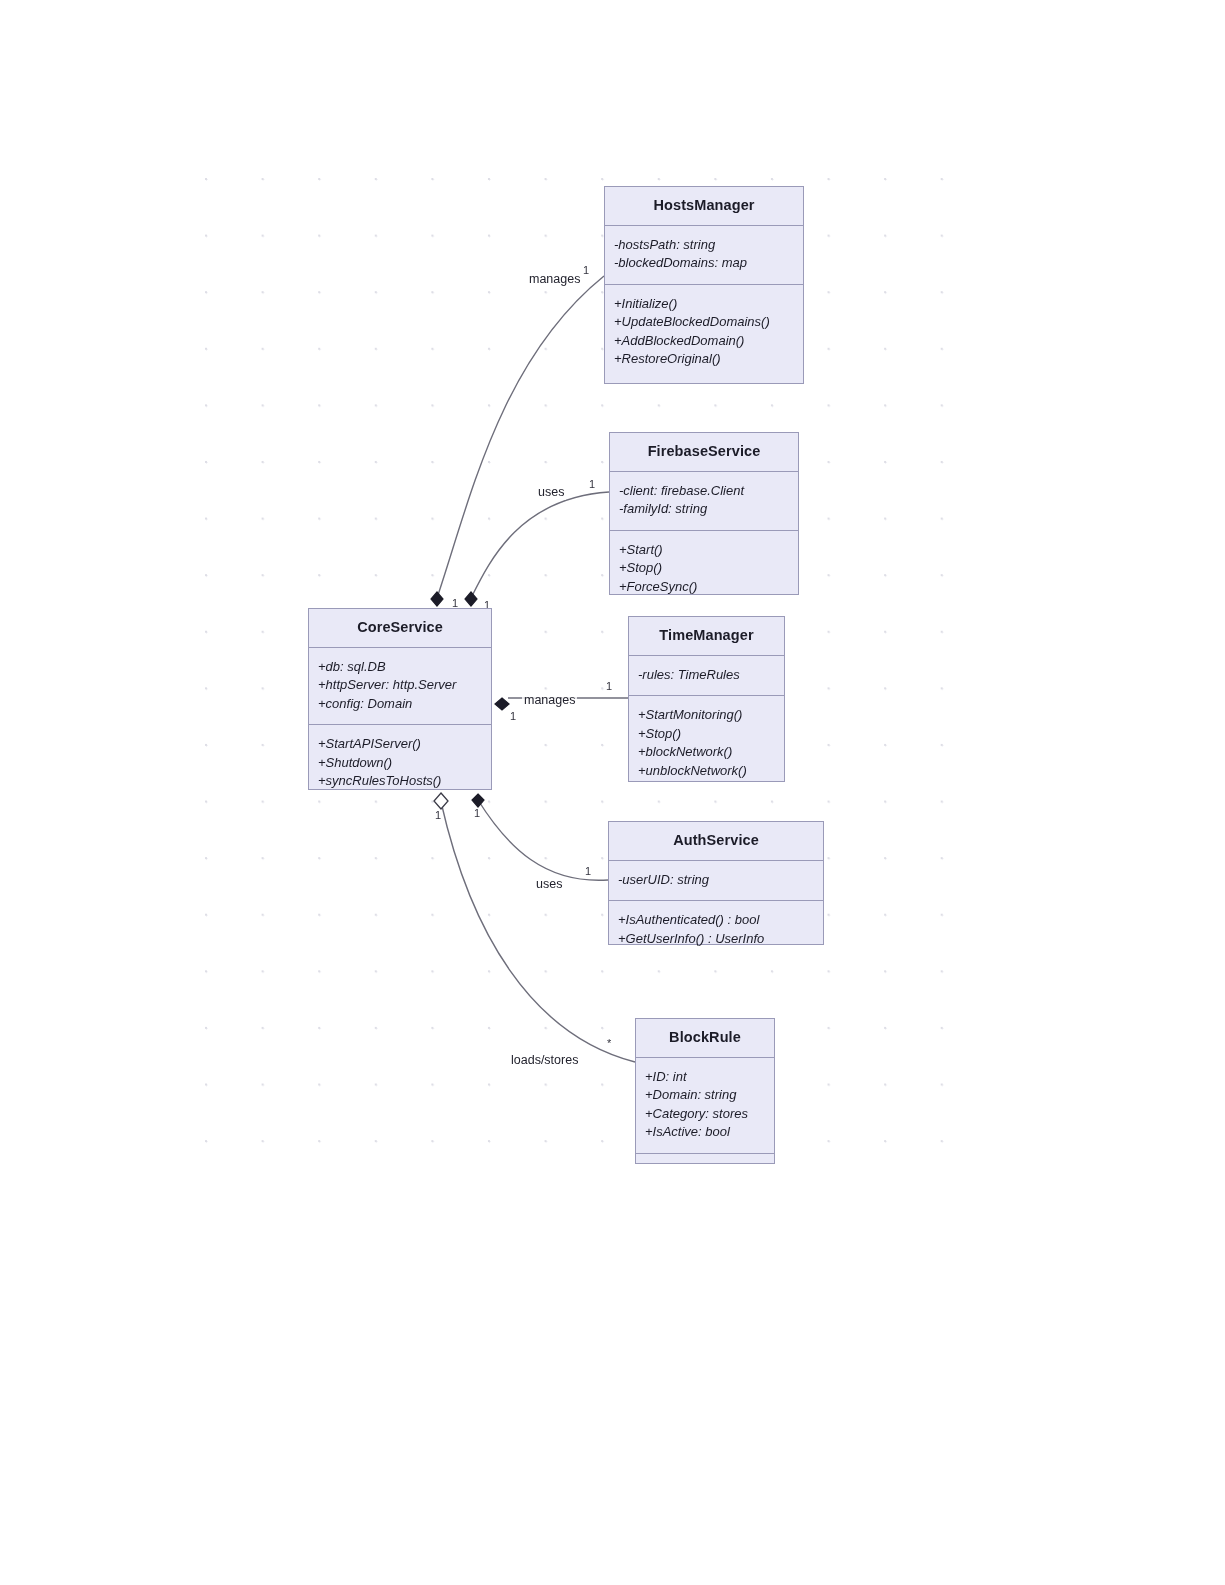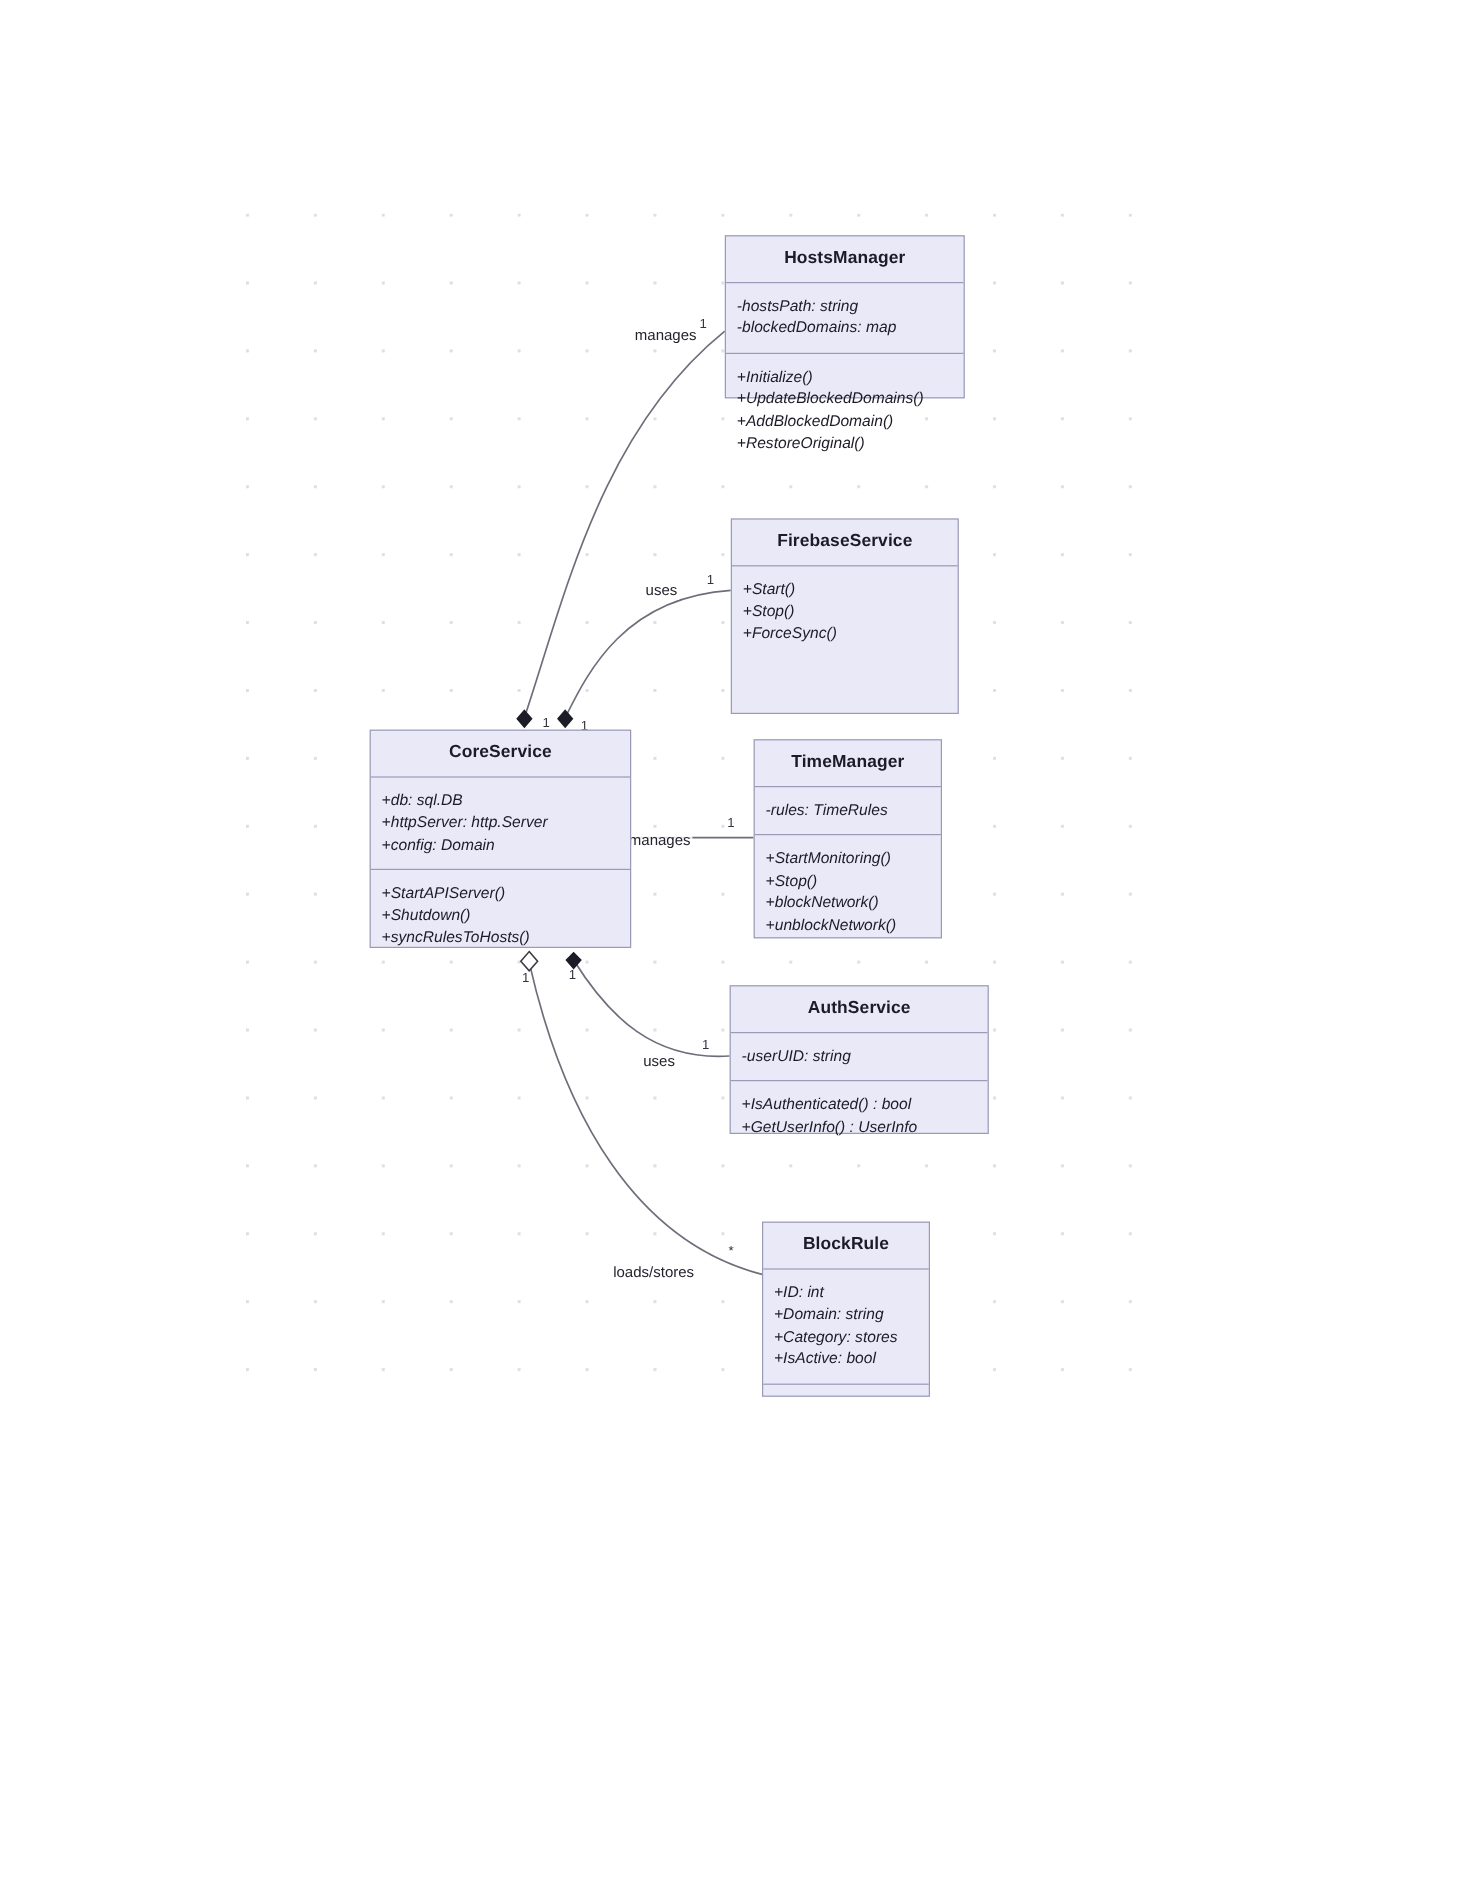--- a/index.html
+++ b/index.html
@@ -141,44 +141,48 @@
 
   <div class="mult" style="left:606px; top:681px;">1</div>
   <div class="mult" style="left:510px; top:711px;">1</div>
 
   <div class="mult" style="left:585px; top:866px;">1</div>
   <div class="mult" style="left:474px; top:808px;">1</div>
 
   <div class="mult" style="left:607px; top:1038px;">*</div>
   <div class="mult" style="left:435px; top:810px;">1</div>
 
-  <div class="uml-class" style="left:604px; top:186px; width:200px; height:136px;margin-top:10px;">
+  <div class="uml-class" style="left:604px; top:186px; width:200px; height:198px;">
     <div class="cls-name">HostsManager</div>
     <div class="compartment">
       <div class="member">-hostsPath: string</div>
       <div class="member">-blockedDomains: map</div>
     </div>
     <div class="compartment">
       <div class="member">+Initialize()</div>
       <div class="member">+UpdateBlockedDomains()</div>
       <div class="member">+AddBlockedDomain()</div>
       <div class="member">+RestoreOriginal()</div>
     </div>
   </div>
 
   <div class="uml-class" style="left:609px; top:413px; width:190px; height:163px;margin-top:19px;">
     <div class="cls-name">FirebaseService</div>
     <div class="compartment">
+      <div class="member">-client: firebase.Client</div>
+      <div class="member">-familyId: string</div>
+    </div>
+    <div class="compartment">
       <div class="member">+Start()</div>
       <div class="member">+Stop()</div>
       <div class="member">+ForceSync()</div>
     </div>
   </div>
 
-  <div class="uml-class" style="left:308px; top:608px; width:218px; height:182px;">
+  <div class="uml-class" style="left:308px; top:608px; width:184px; height:182px;">
     <div class="cls-name">CoreService</div>
     <div class="compartment">
       <div class="member">+db: sql.DB</div>
       <div class="member">+httpServer: http.Server</div>
       <div class="member">+config: Domain</div>
     </div>
     <div class="compartment">
       <div class="member">+StartAPIServer()</div>
       <div class="member">+Shutdown()</div>
       <div class="member">+syncRulesToHosts()</div>

